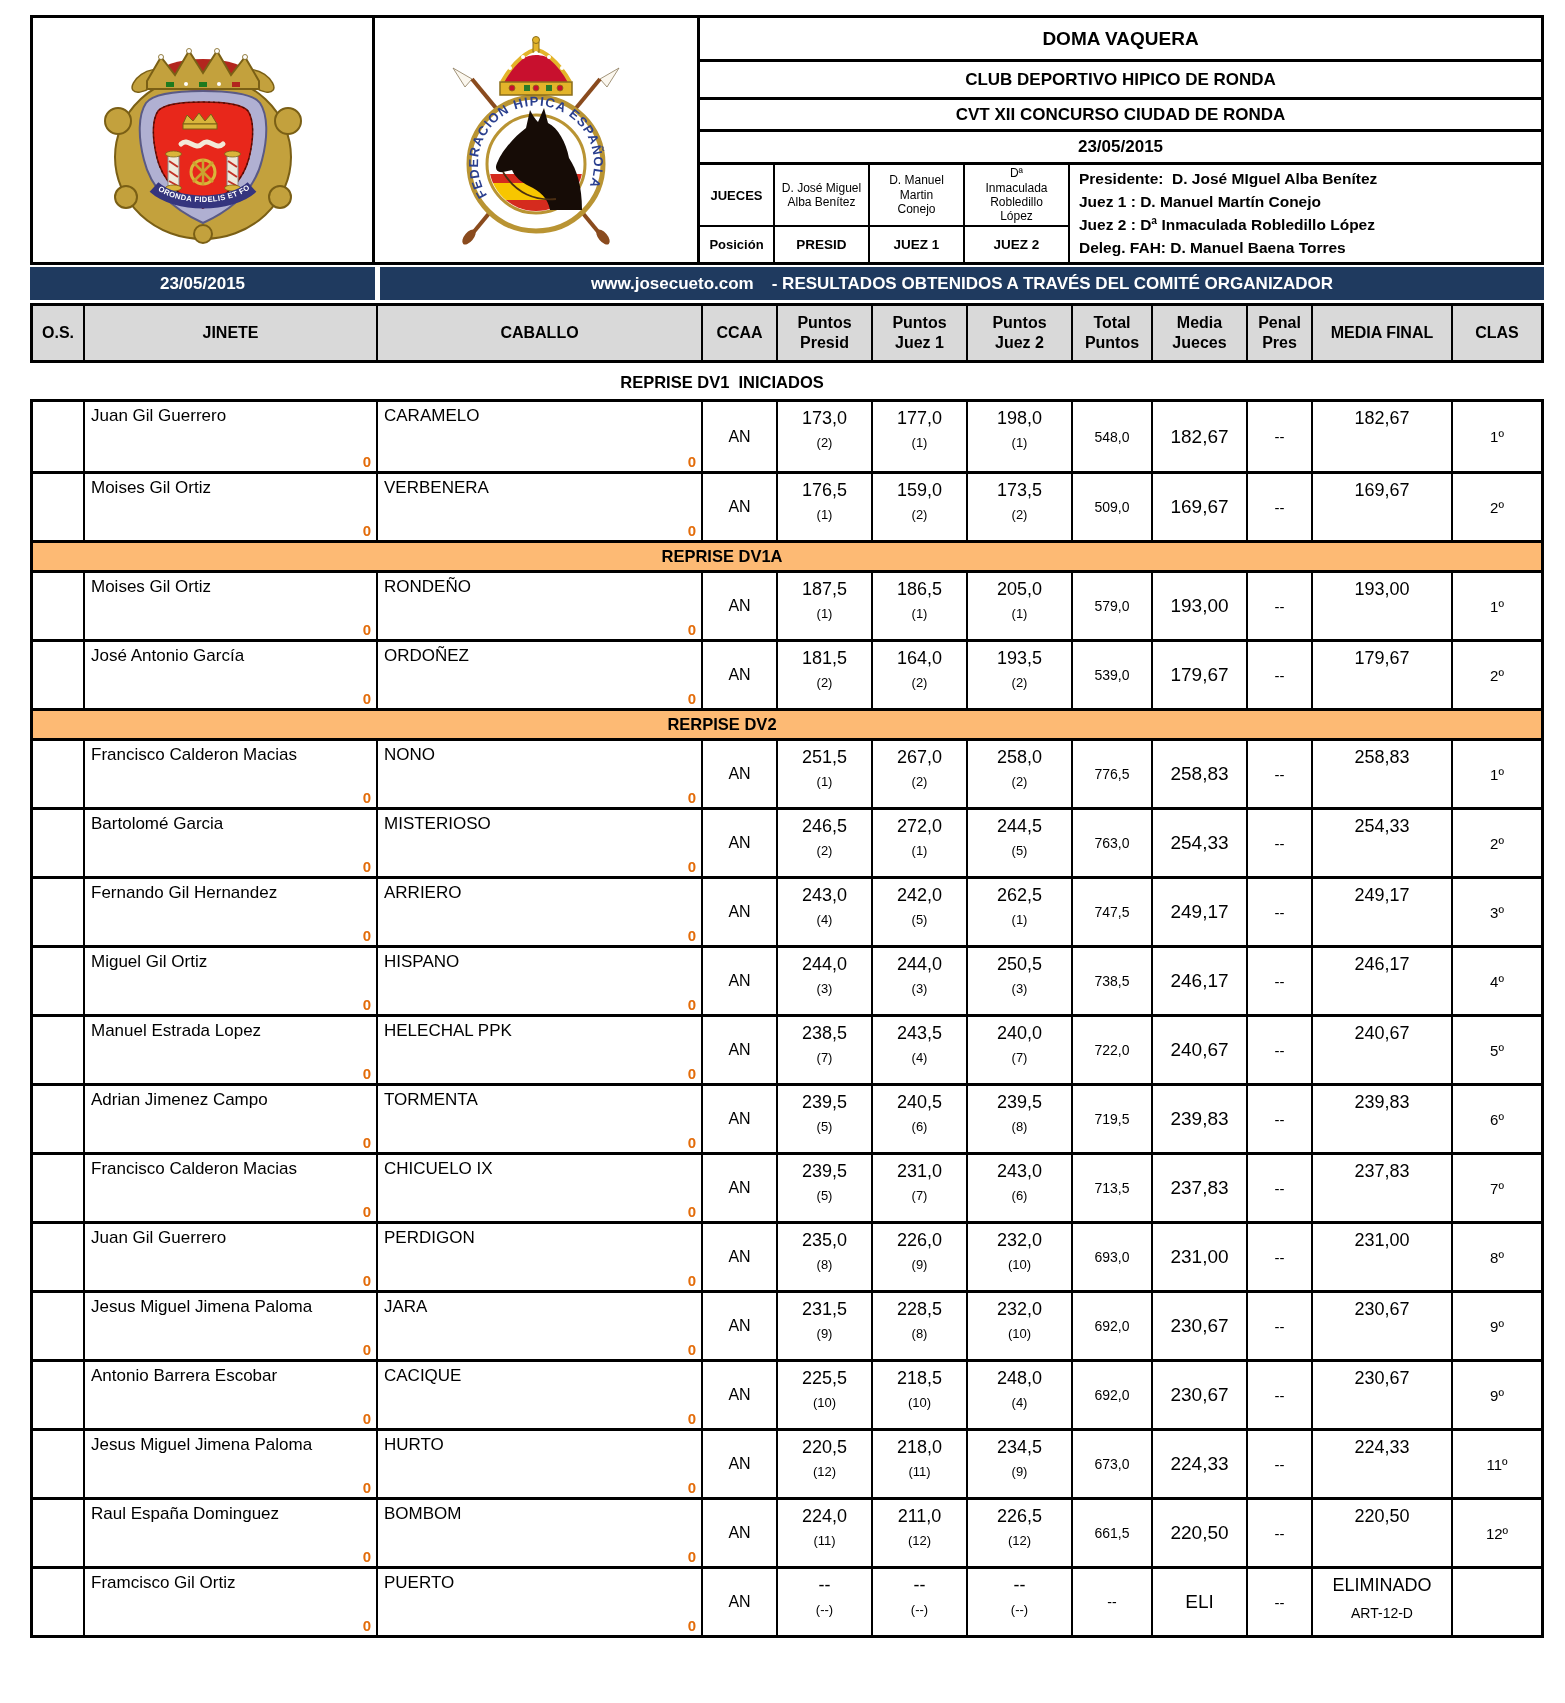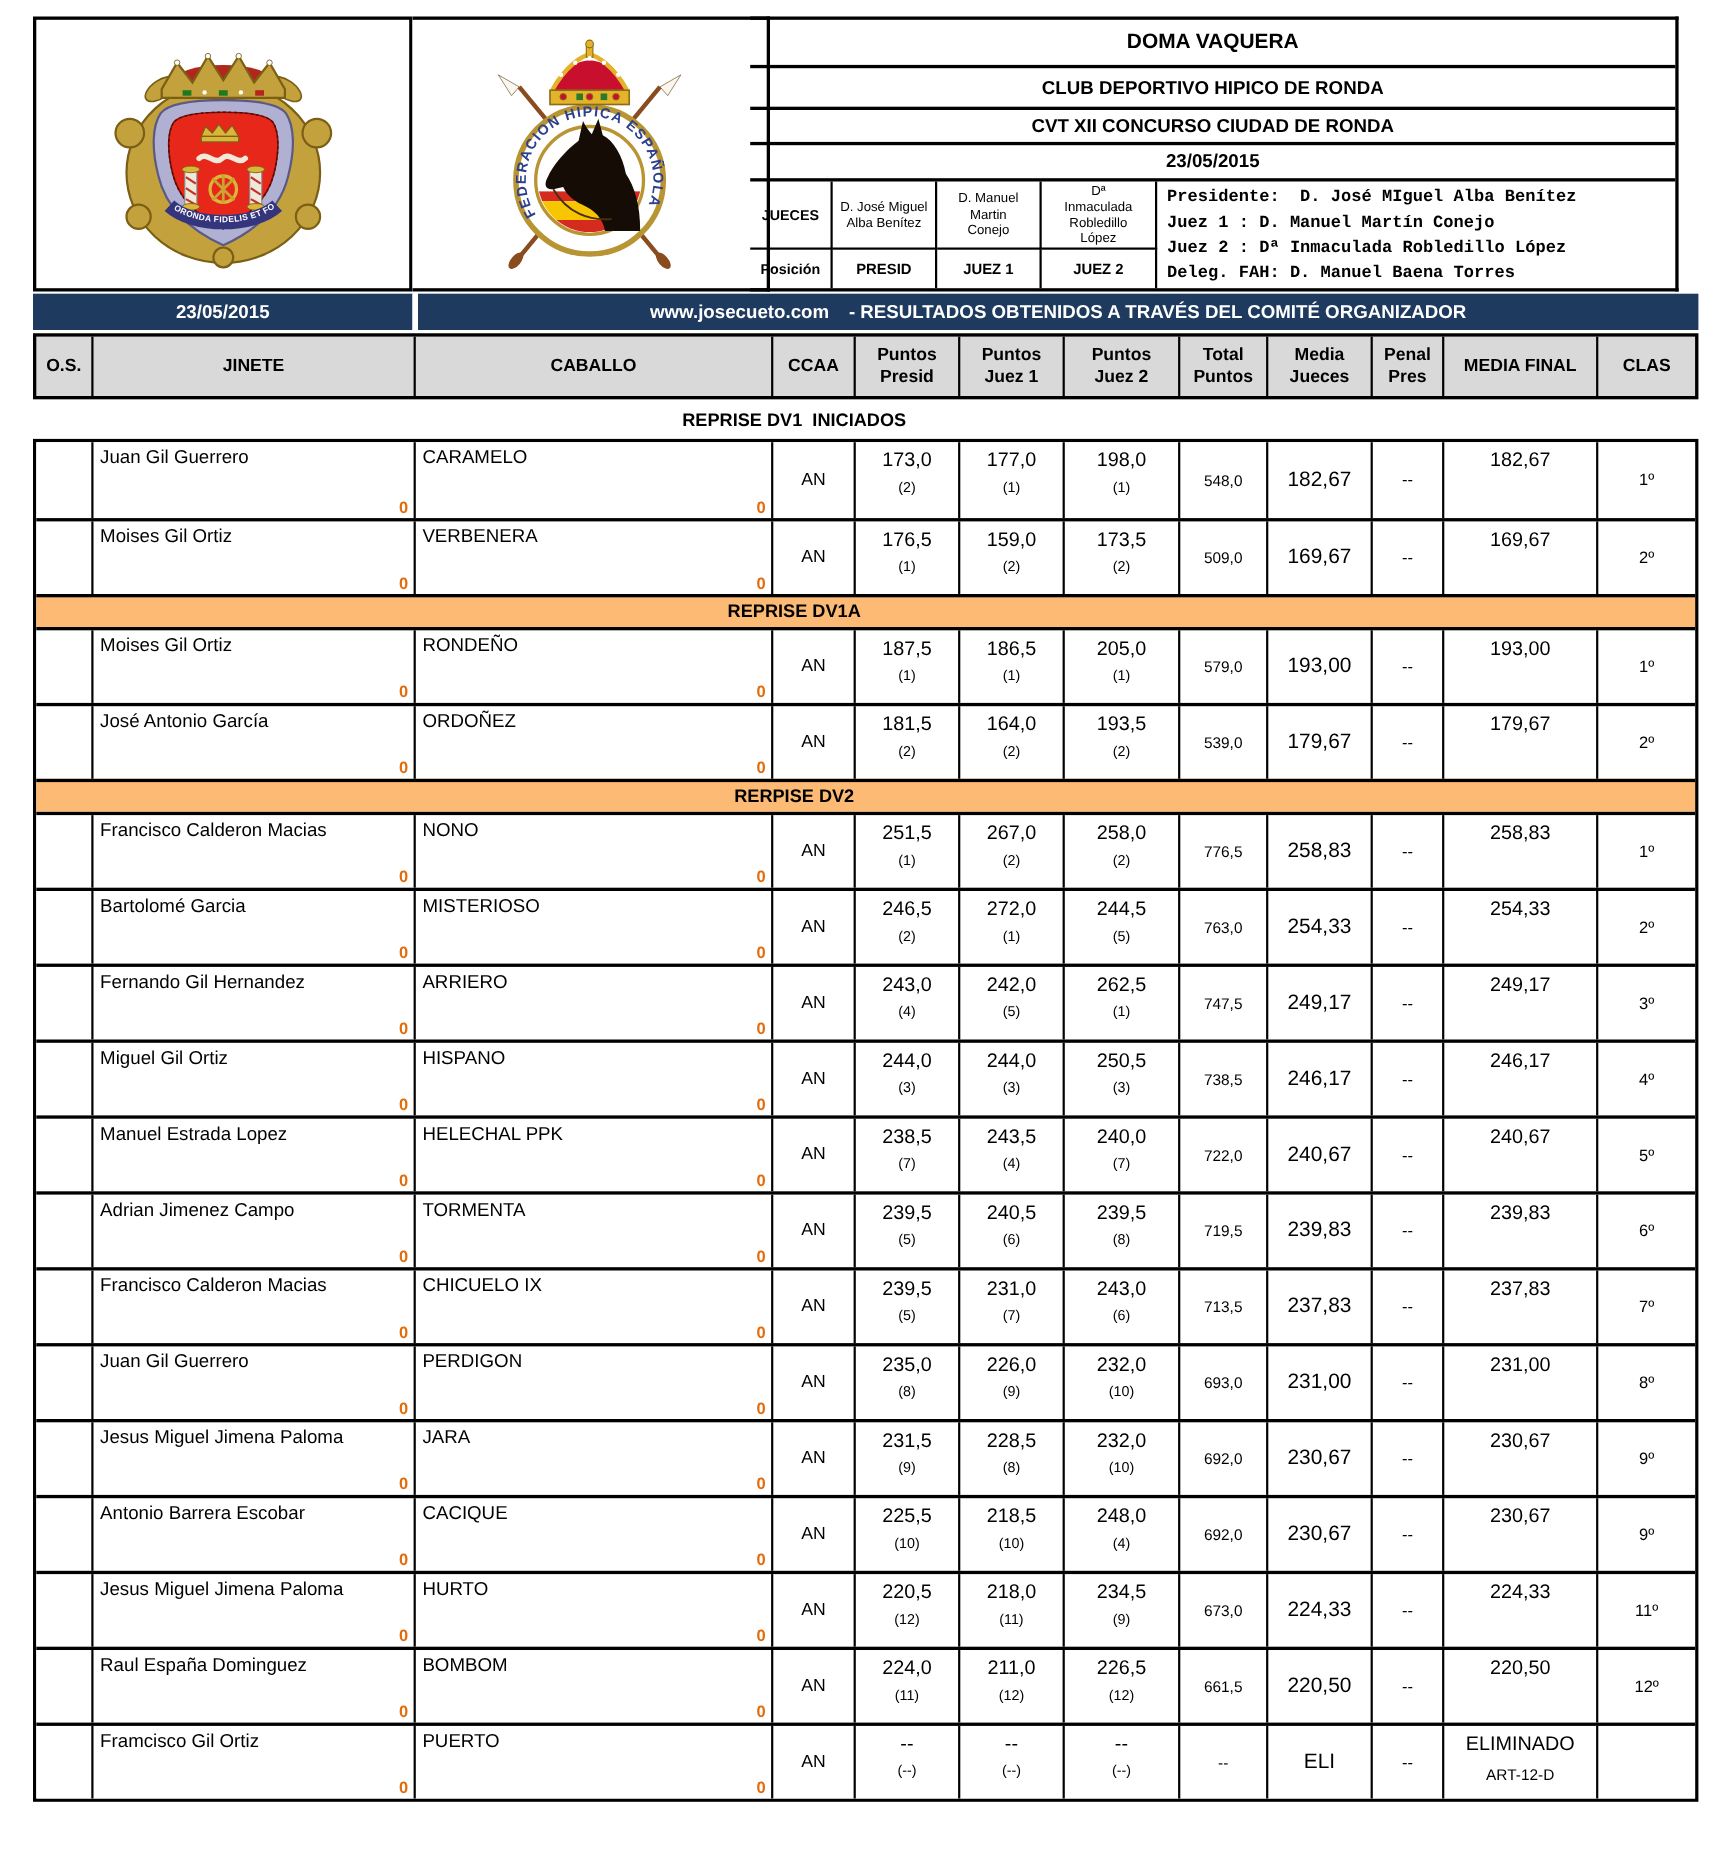--- a/index.html
+++ b/index.html
@@ -5,38 +5,38 @@
   html,body{margin:0;padding:0;background:#fff;}
   .page{position:relative;width:1565px;height:1703px;background:#fff;
         font-family:"Liberation Sans",sans-serif;color:#000;overflow:hidden;}
 
   
   .tophdr{position:absolute;left:30px;top:15px;width:1514px;height:250px;}
   .logo-cell{position:absolute;top:0;height:250px;border:3px solid #000;box-sizing:border-box;
              display:flex;align-items:center;justify-content:center;background:#fff;}
   .cell-left{left:0;width:345px;}
   .cell-mid{left:345px;width:325px;border-left:none;}
-  .infobox{position:absolute;left:652px;top:0;width:844px;height:250px;border:3px solid #000;
+  .infobox{position:absolute;left:670px;top:0;width:844px;height:250px;border:3px solid #000;
            border-left:none;box-sizing:border-box;display:flex;flex-direction:column;}
   .t-row{box-sizing:border-box;border-bottom:3px solid #000;display:flex;align-items:center;
          justify-content:center;font-weight:bold;}
   .t1{height:44px;font-size:19px;}
   .t2{height:38px;font-size:17px;}
   .t3{height:32px;font-size:17px;}
   .t4{height:33px;font-size:17px;}
   .jgrid{flex:1;display:grid;grid-template-columns:75px 95px 95px 105px 1fr;grid-template-rows:62px 1fr;}
   .jc{border-right:2px solid #000;box-sizing:border-box;display:flex;align-items:center;
       justify-content:center;text-align:center;overflow:hidden;}
   .jr1{border-bottom:2px solid #000;}
   .jlab{font-weight:bold;font-size:13px;}
   .jname{font-size:12px;line-height:1.2;white-space:pre-line;}
   .jpos{font-weight:bold;font-size:13.5px;}
   .officials{grid-column:5;grid-row:1/3;border-right:none;display:flex;flex-direction:column;
              justify-content:center;gap:3px;padding:2px 6px 2px 9px;box-sizing:border-box;}
-  .officials div{font-weight:bold;font-size:15.5px;white-space:pre-wrap;line-height:1.3;font-family:Liberation Mono, monospace;}
+  .officials div{font-weight:bold;font-size:15.5px;white-space:pre-wrap;line-height:1.3;}
 
   
   .bluebar{position:absolute;left:30px;top:267px;width:1514px;height:33px;display:flex;}
   .bb-left{width:345px;background:#1f3a5f;color:#fff;font-weight:bold;font-size:17px;
            display:flex;align-items:center;justify-content:center;}
   .bb-gap{width:5px;background:#fff;}
   .bb-right{flex:1;background:#1f3a5f;color:#fff;font-weight:bold;font-size:17px;
             display:flex;align-items:center;justify-content:center;gap:18px;white-space:pre-wrap;}
 
   

